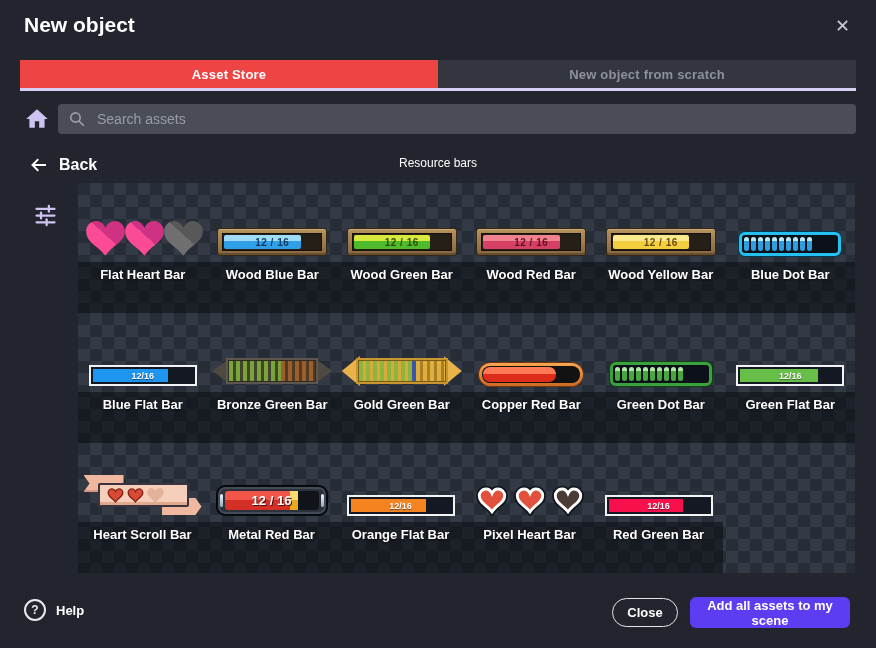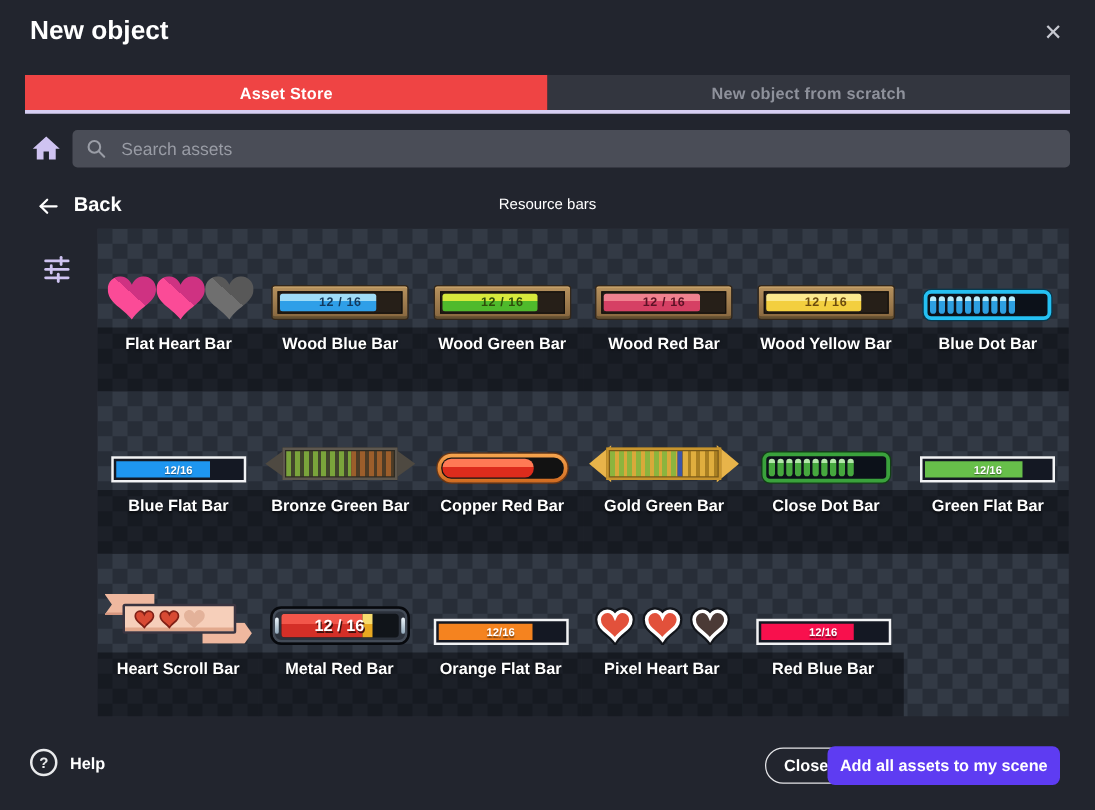--- a/index.html
+++ b/index.html
@@ -44,21 +44,21 @@
     text-shadow:0 1px 2px rgba(0,0,0,.65); white-space:nowrap; }
 
   .help-btn { position:absolute; left:24px; top:599px; display:flex; align-items:center; gap:10px;
     color:#ffffff; cursor:pointer; }
   .help-circle { width:22px; height:22px; border:2px solid #e9eaec; border-radius:50%;
     display:flex; align-items:center; justify-content:center; font-size:12px; font-weight:700; color:#e9eaec; }
   .help-label { font-size:13px; font-weight:700; }
   .btn-close { position:absolute; left:612px; top:598px; width:66px; height:29px;
     border:1px solid #e5e5e8; border-radius:15px; background:transparent; color:#ffffff;
     font-size:13px; font-weight:700; display:flex; align-items:center; justify-content:center; cursor:pointer; }
-  .btn-add { position:absolute; left:662px; top:597px; width:186px; height:31px;
+  .btn-add { position:absolute; left:690px; top:597px; width:160px; height:31px;
     border:none; border-radius:6px; color:#ffffff; font-size:13px; font-weight:700;
     display:flex; align-items:center; justify-content:center; cursor:pointer; }
 </style>
 </head>
 <body>
 
 <div class="dialog">
 
   <div class="title">New object</div>
   <div class="close">✕</div>
@@ -231,61 +231,61 @@
         <div style="width:60%;background:repeating-linear-gradient(90deg,#7aa43b 0 4px,#41452c 4px 7px)"></div>
 
         <div style="flex:1;background:repeating-linear-gradient(90deg,#9c5e2b 0 4px,#4e3c26 4px 7px)"></div>
       </div>
             </div>
           </div>
           <div class="lbl">Bronze Green Bar</div>
         </div>
         <div class="cell">
           <div class="art">
-    <div style="width:104px;height:23px;border-radius:12px;background:linear-gradient(180deg,#f7a54e,#d06a20);padding:3px;box-shadow:0 0 0 1px #6e3610">
-      <div style="height:100%;background:#121212;border-radius:8px;padding:1px">
-        <div style="height:100%;width:76%;border-radius:7px;background:linear-gradient(180deg,#ff7a55 0 45%,#dd2c1c 45%)"></div>
-      </div>
-            </div>
-          </div>
-          <div class="lbl">Copper Red Bar</div>
-        </div>
-        <div class="cell">
-          <div class="art">
     <div style="position:relative;width:120px;height:30px;display:flex;align-items:center;justify-content:center">
       <div style="position:absolute;left:0;top:0px;bottom:0px;width:18px;background:#e8b44a;clip-path:polygon(100% 0,0 50%,100% 100%)"></div>
       <div style="position:absolute;right:0;top:0px;bottom:0px;width:18px;background:#e8b44a;clip-path:polygon(0 0,100% 50%,0 100%)"></div>
       <div style="position:relative;width:92px;height:26px;background:#7a5a18;border:2px solid #c8952e;display:flex;padding:1px">
         <div style="width:62%;background:repeating-linear-gradient(90deg,#8cb43e 0 4px,#d9a93a 4px 7px)"></div>
         <div style="width:4px;background:#3b55a8"></div>
         <div style="flex:1;background:repeating-linear-gradient(90deg,#e0ae3e 0 4px,#a97f22 4px 7px)"></div>
       </div>
             </div>
           </div>
           <div class="lbl">Gold Green Bar</div>
         </div>
         <div class="cell">
           <div class="art">
+    <div style="width:104px;height:23px;border-radius:12px;background:linear-gradient(180deg,#f7a54e,#d06a20);padding:3px;box-shadow:0 0 0 1px #6e3610">
+      <div style="height:100%;background:#121212;border-radius:8px;padding:1px">
+        <div style="height:100%;width:76%;border-radius:7px;background:linear-gradient(180deg,#ff7a55 0 45%,#dd2c1c 45%)"></div>
+      </div>
+            </div>
+          </div>
+          <div class="lbl">Copper Red Bar</div>
+        </div>
+        <div class="cell">
+          <div class="art">
             <div style="width:102px;height:24px;border:3px solid #3aa23c;border-radius:6px;background:#0c1119;box-shadow:0 0 0 1px #123f16;padding:2px;display:flex;gap:2px;align-items:stretch">
               <div style="width:5px;border-radius:2.5px;background:linear-gradient(180deg,#b2e8a8 0 26%,#46a83e 26%)"></div>
               <div style="width:5px;border-radius:2.5px;background:linear-gradient(180deg,#b2e8a8 0 26%,#46a83e 26%)"></div>
               <div style="width:5px;border-radius:2.5px;background:linear-gradient(180deg,#b2e8a8 0 26%,#46a83e 26%)"></div>
               <div style="width:5px;border-radius:2.5px;background:linear-gradient(180deg,#b2e8a8 0 26%,#46a83e 26%)"></div>
               <div style="width:5px;border-radius:2.5px;background:linear-gradient(180deg,#b2e8a8 0 26%,#46a83e 26%)"></div>
               <div style="width:5px;border-radius:2.5px;background:linear-gradient(180deg,#b2e8a8 0 26%,#46a83e 26%)"></div>
               <div style="width:5px;border-radius:2.5px;background:linear-gradient(180deg,#b2e8a8 0 26%,#46a83e 26%)"></div>
               <div style="width:5px;border-radius:2.5px;background:linear-gradient(180deg,#b2e8a8 0 26%,#46a83e 26%)"></div>
               <div style="width:5px;border-radius:2.5px;background:linear-gradient(180deg,#b2e8a8 0 26%,#46a83e 26%)"></div>
               <div style="width:5px;border-radius:2.5px;background:linear-gradient(180deg,#b2e8a8 0 26%,#46a83e 26%)"></div>
               <div style="width:5px;border-radius:2.5px;"></div>
               <div style="width:5px;border-radius:2.5px;"></div>
               <div style="width:5px;border-radius:2.5px;"></div>
             </div>
           </div>
-          <div class="lbl">Close Dot Bar</div>
+          <div class="lbl">Green Dot Bar</div>
         </div>
         <div class="cell">
           <div class="art">
     <div style="position:relative;width:108px;height:21px;border:2px solid #f2f3f5;background:#141823;padding:2px">
       <div style="height:100%;width:78%;background:#67bf4a"></div>
       <div style="position:absolute;inset:0;display:flex;align-items:center;justify-content:center;font-size:9px;font-weight:700;color:#ffffff;text-shadow:0 1px 1px rgba(0,0,0,.5)">12/16</div>
     </div>
           </div>
           <div class="lbl">Green Flat Bar</div>
         </div>
@@ -353,21 +353,21 @@
           </div>
           <div class="lbl">Pixel Heart Bar</div>
         </div>
         <div class="cell">
           <div class="art">
     <div style="position:relative;width:108px;height:21px;border:2px solid #f2f3f5;background:#141823;padding:2px">
       <div style="height:100%;width:74%;background:#f8104d"></div>
       <div style="position:absolute;inset:0;display:flex;align-items:center;justify-content:center;font-size:9px;font-weight:700;color:#ffffff;text-shadow:0 1px 1px rgba(0,0,0,.5)">12/16</div>
     </div>
           </div>
-          <div class="lbl">Red Blue Bar</div>
+          <div class="lbl">Red Green Bar</div>
         </div>
       </div>
     </div>
 
   <div class="help-btn">
     <span class="help-circle">?</span>
     <span class="help-label">Help</span>
   </div>
   <button class="btn-close">Close</button>
   <button class="btn-add" style="background: rgb(94, 60, 242);">Add all assets to my scene</button>

